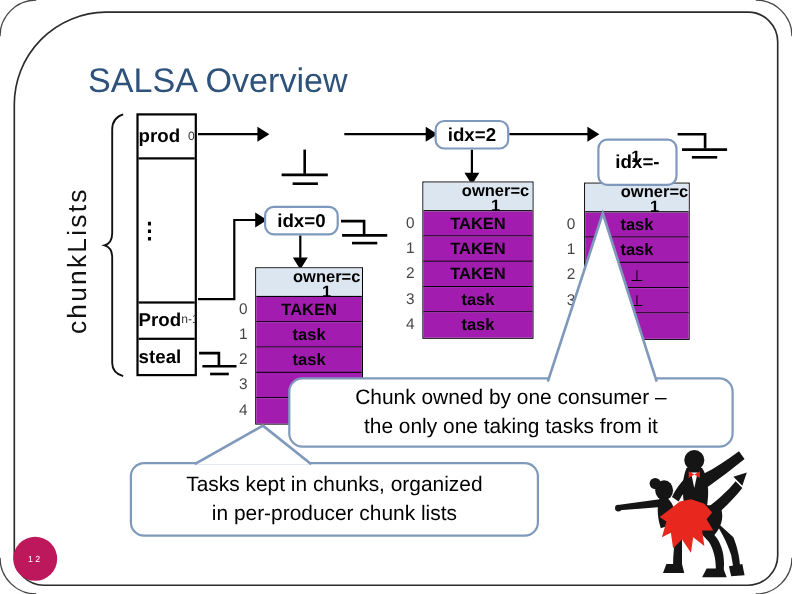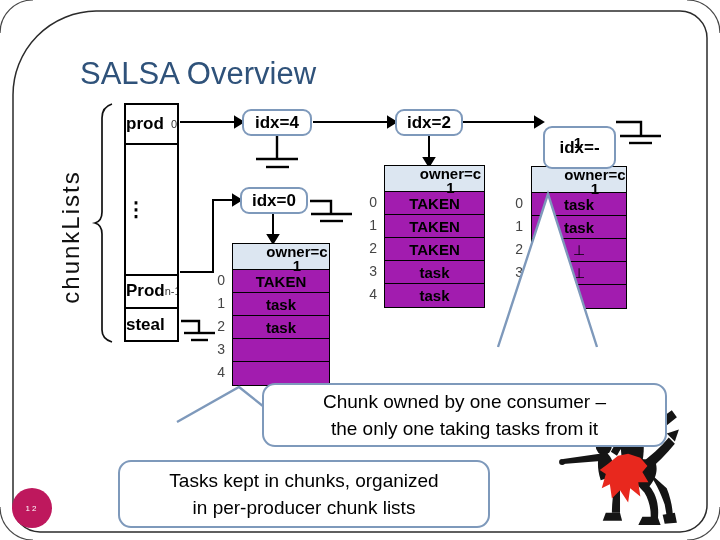--- a/index.html
+++ b/index.html
@@ -70,21 +70,21 @@
   .tB { left:384px; top:165px; width:101px; height:143px; }
   .tC { left:531px; top:166px; width:96px;  height:143px; }
   .idxcol { width:17px; text-align:right; z-index:1; }
   .idxcol span { display:block; height:23px; line-height:23px; font-size:14px; color:#454545; padding-right:3px; }
   .iA { left:211px; top:269px; } .iB { left:363px; top:191px; } .iC { left:509px; top:192px; }
 
   
   .bubble {
     box-sizing:border-box; background:#fff; border:2.4px solid #7E99BB; border-radius:13px;
     text-align:center; color:#000; font-size:19px; line-height:27px;
-    display:flex; flex-direction:column; justify-content:center;margin-top:40px;
+    display:flex; flex-direction:column; justify-content:center;
   }
   .b1 { left:262px; top:343px; width:405px; height:64px; z-index:6; }
   .b2 { left:118px; top:420px; width:372px; height:68px; z-index:4; }
   .wedge1 { z-index:7; } .wedge2 { z-index:5; }
 
   .pagecircle {
     left:12px; top:488px; width:40px; height:40px; border-radius:50%;
     background:#be185d; display:flex; align-items:center; justify-content:center;
     color:#fff; font-size:8px; letter-spacing:2px; z-index:2;
   }
@@ -150,21 +150,20 @@
         <sub>0</sub>
       </div>
     <div class="pcell pc1">⋮</div>
     <div class="pcell pc2">
         <span>Prod</span>
         <sub>n-1</sub>
       </div>
     <div class="pcell pc3">steal</div>
   </div>
 
-  <div class="abs node n1">idx=4</div>
   <div class="abs node n2">idx=2</div>
   <div class="abs node n3">idx=-</div>
   <div class="abs nodewrap">1</div>
   <div class="abs node n4">idx=0</div>
 
   <div class="abs idxcol iA">
     <span>0</span>
       <span>1</span>
       <span>2</span>
       <span>3</span>

